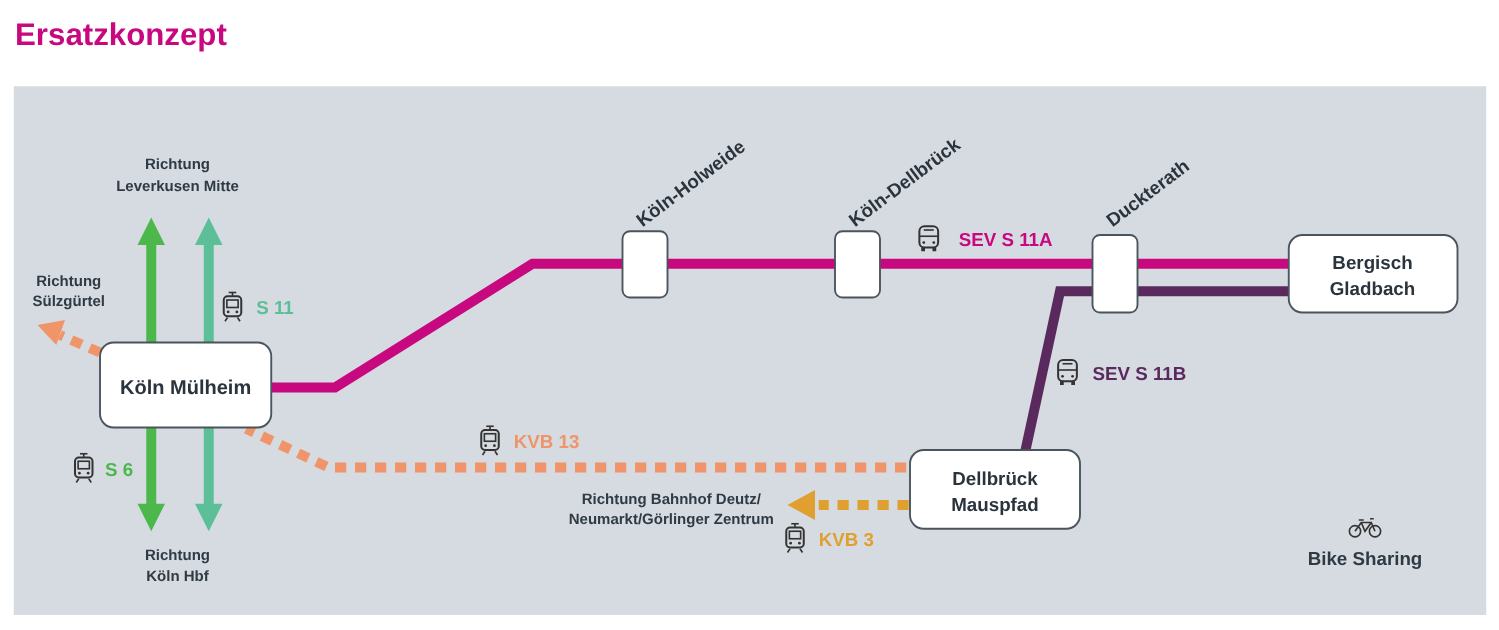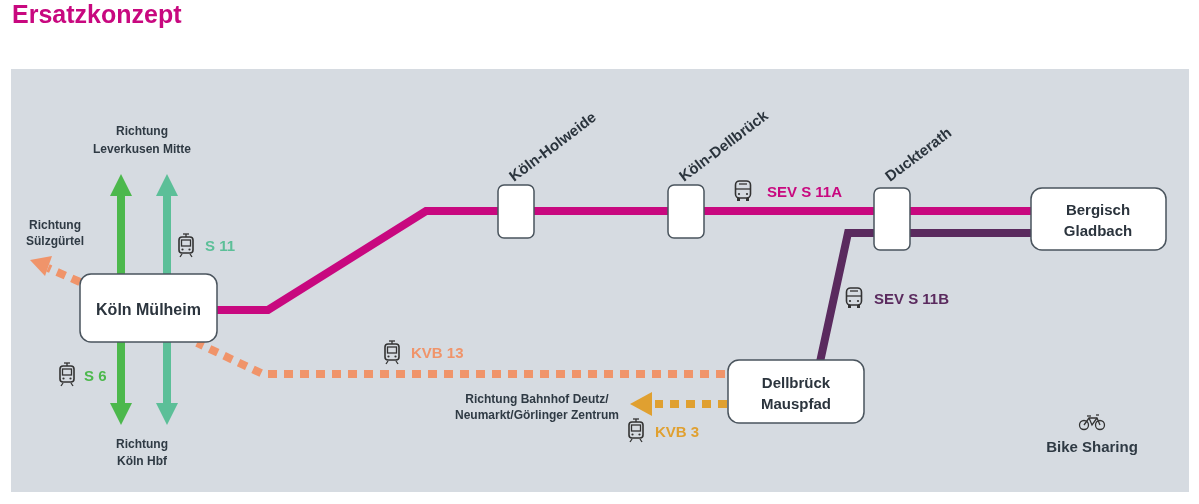--- a/index.html
+++ b/index.html
@@ -1,18 +1,18 @@
 <!DOCTYPE html>
 <html><head>
 <meta charset="utf-8">
 <style>
   html, body { margin:0; padding:0; background:#ffffff; }
   body { width:1199px; height:504px; position:relative; overflow:hidden;
          font-family:"Liberation Sans", "DejaVu Sans", sans-serif; }
-  .title { position:absolute; left:12px; top:0; font-size:25px; font-weight:bold; color:#c8087f; letter-spacing:0px; }
+  .title { position:absolute; left:12px; top:14px; font-size:25px; font-weight:bold; color:#c8087f; letter-spacing:0px; }
   .panel { position:absolute; left:11px; top:69px; width:1178px; height:423px; background:#d6dbe1; }
   svg { position:absolute; left:0; top:0; }
   .lbl { font-family:"Liberation Sans", sans-serif; font-weight:bold; fill:#2f3a44; }
   .station-text { font-family:"Liberation Sans", sans-serif; font-weight:bold; fill:#2b343d; }
 </style>
 </head>
 <body>
 
 <div class="title" style="color: rgb(200, 8, 127);">Ersatzkonzept</div>
 <div class="panel" style="background: rgb(214, 219, 225);"></div>

